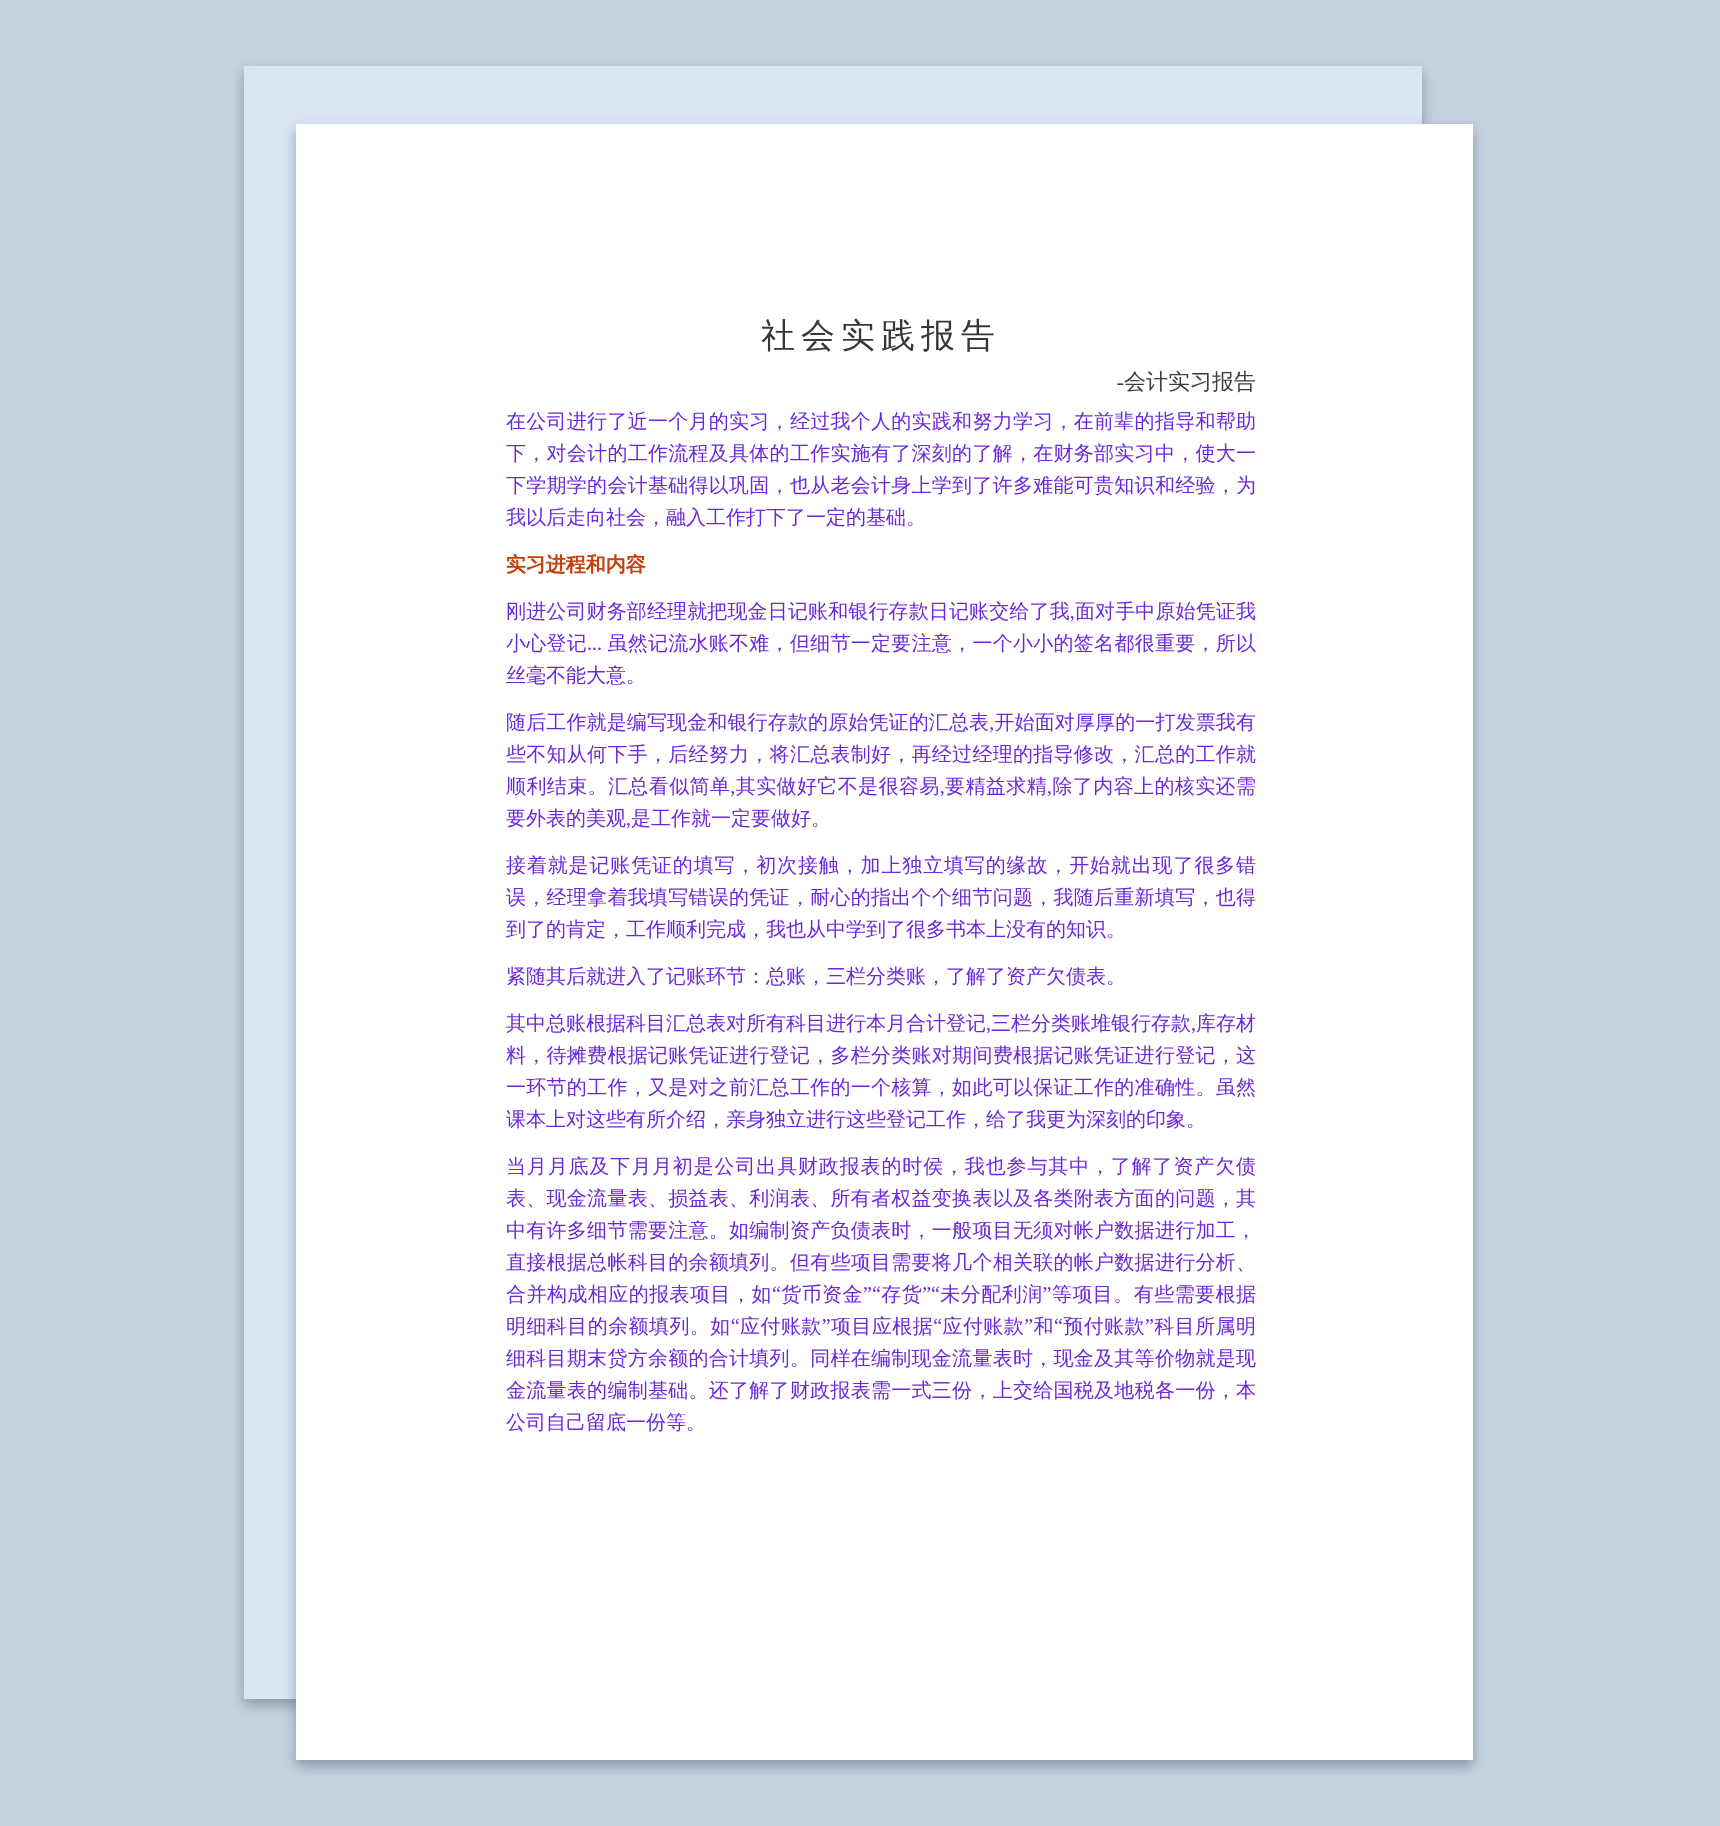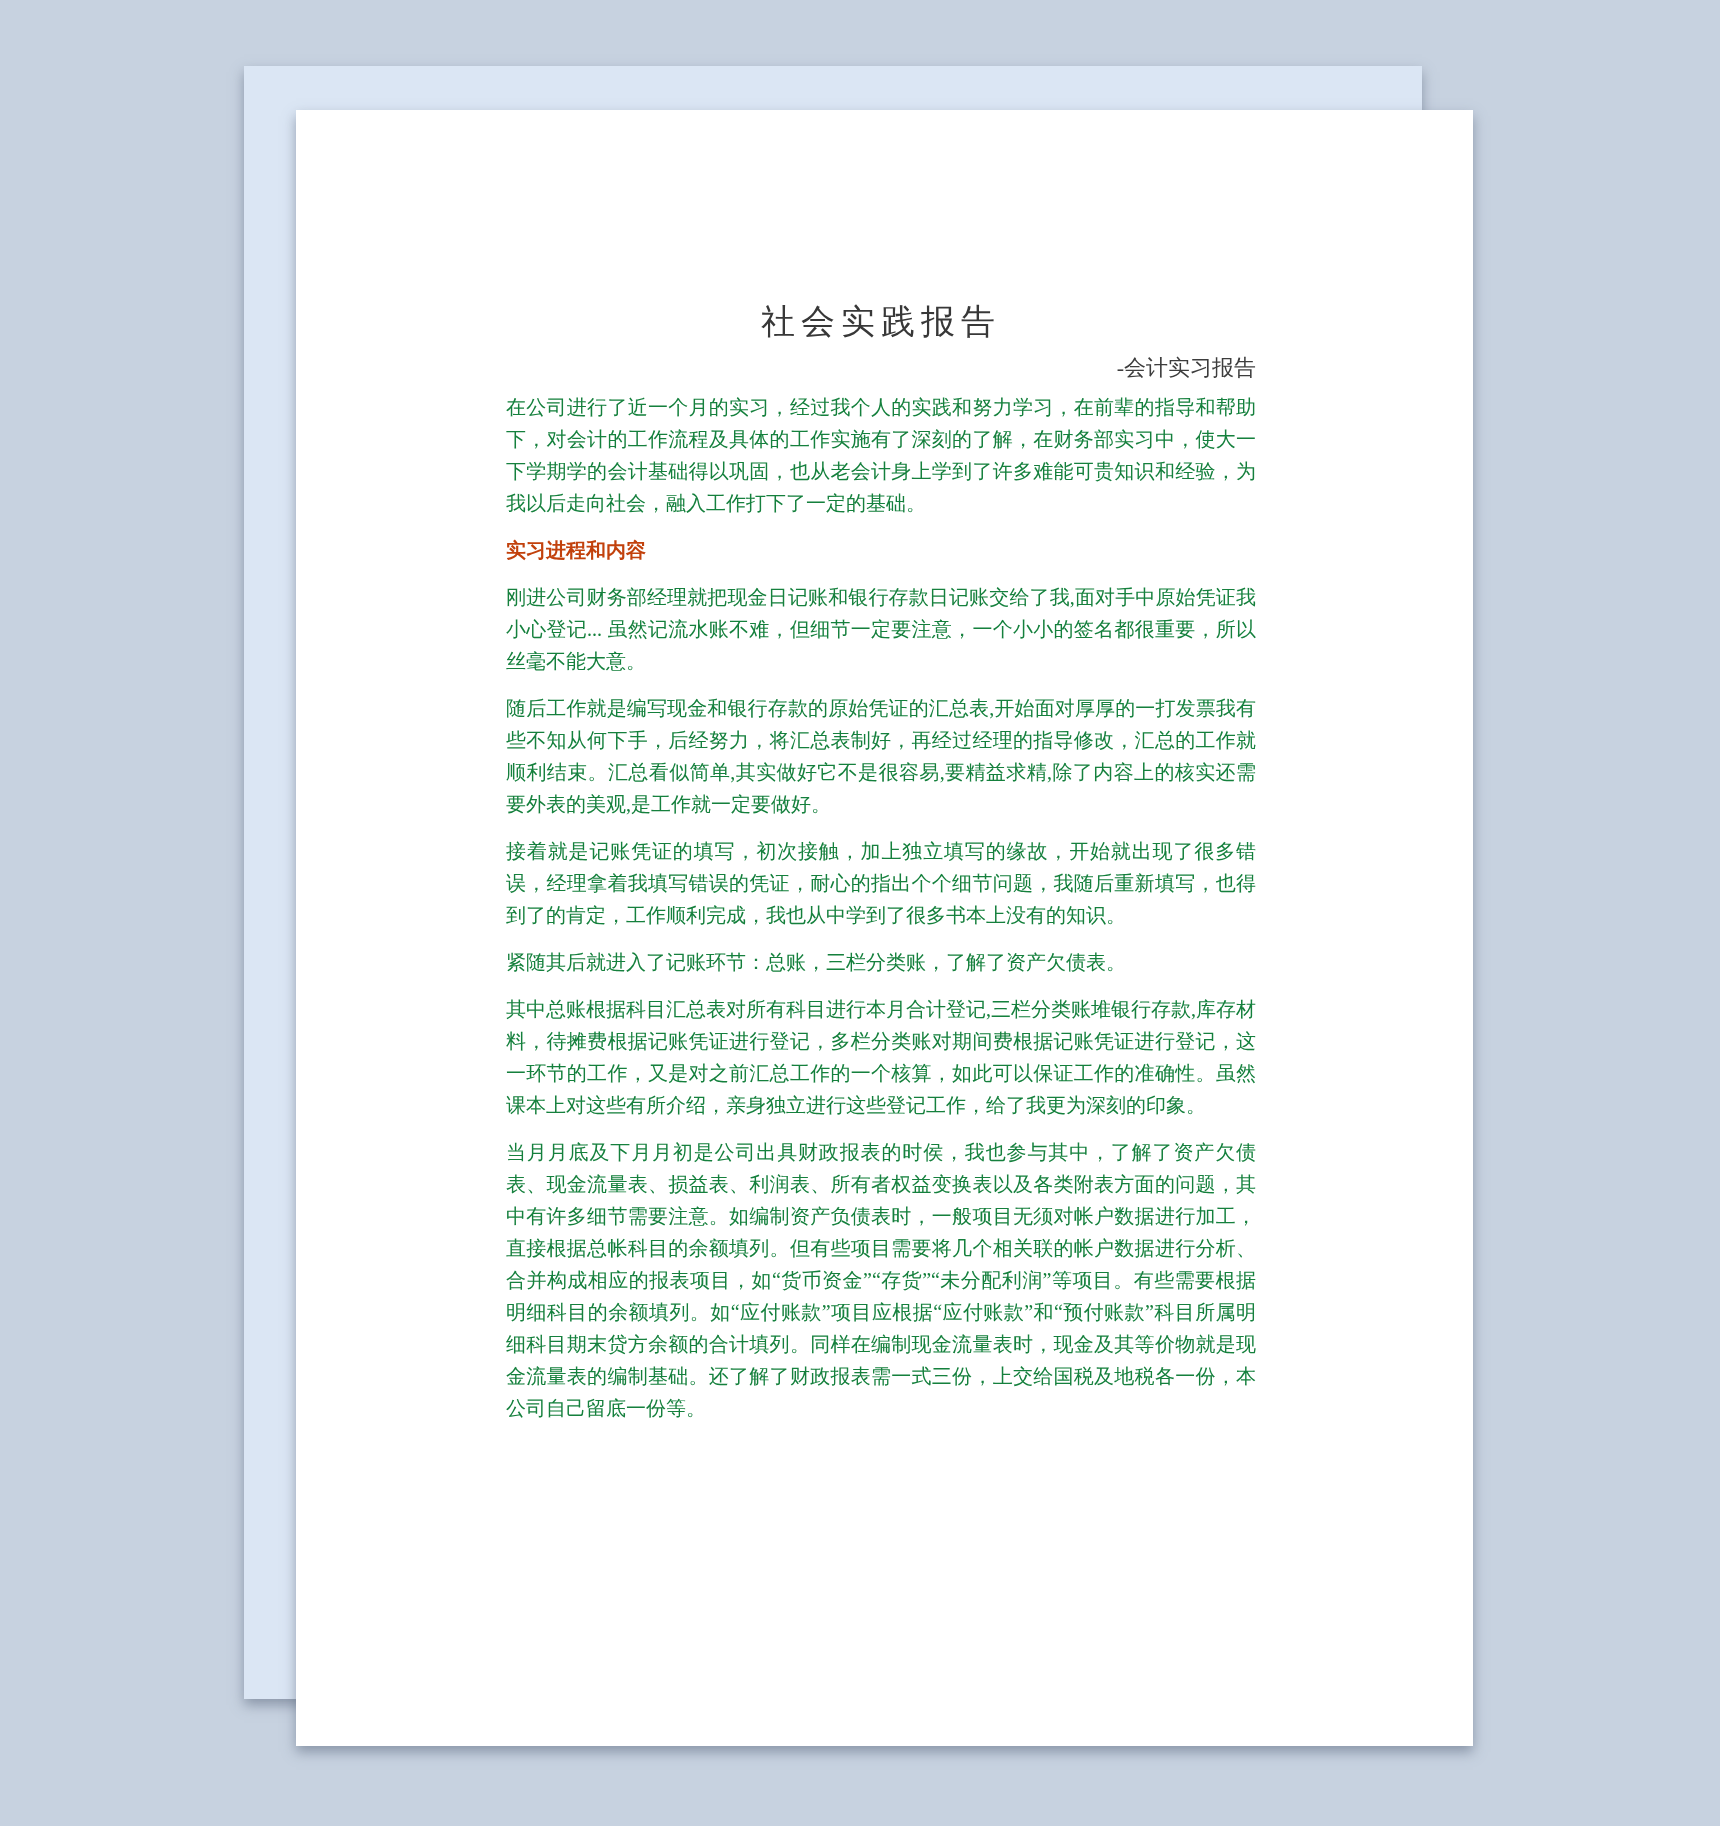--- a/index.html
+++ b/index.html
@@ -19,21 +19,21 @@
     left: 244px;
     top: 66px;
     width: 1178px;
     height: 1633px;
     background: #dbe6f4;
     box-shadow: 0 6px 12px rgba(88, 100, 122, 0.55);
   }
   .paper {
     position: absolute;
     left: 296px;
-    top: 110px;
+    top: 124px;
     width: 1177px;
     height: 1636px;
     background: #ffffff;
     box-shadow: 0 6px 12px rgba(88, 100, 122, 0.55);
     box-sizing: border-box;
     padding: 190px 217px 0 210px;
     color: #404040;
   }
   .doc-title {
     font-size: 34px;
@@ -49,21 +49,21 @@
     text-align: right;
     margin-top: 9px;
     padding-left: 272px;
     color: #3d3d3d;
   }
   .doc-body p {
     font-size: 20px;
     line-height: 32px;
     text-align: justify;
     margin: 0 0 15px 0;
-    color: #15803d;
+    color: #6d28d9;
   }
   .doc-body p.intro {
     margin-top: 8px;
   }
   .section-heading {
     font-size: 20px;
     line-height: 32px;
     font-weight: bold;
     color: #c2410c;
     margin: 6px 0 15px 0;

